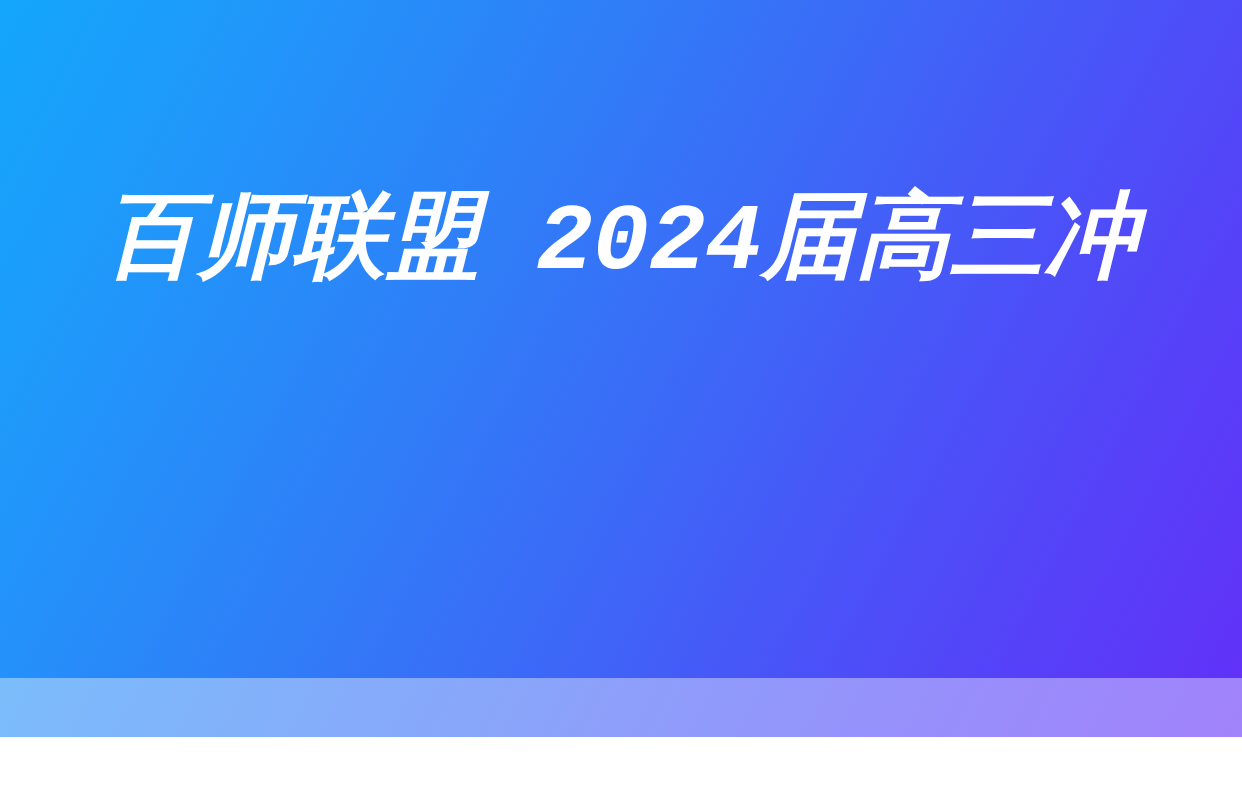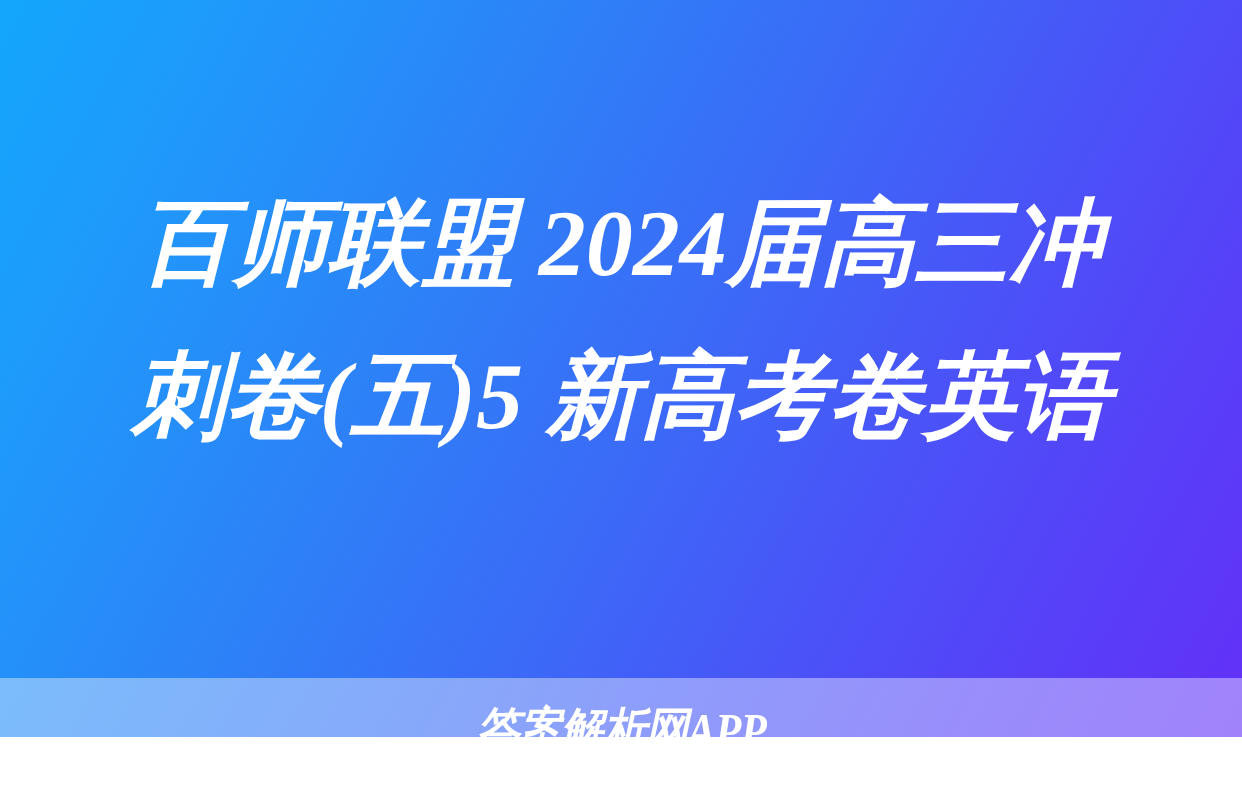--- a/index.html
+++ b/index.html
@@ -6,21 +6,21 @@
     margin: 0;
     padding: 0;
     background: #ffffff;
   }
 
   #poster {
     position: relative;
     width: 1242px;
     height: 737px;
     overflow: hidden;
-    font-family: Liberation Serif, serif;
+    font-family: Liberation Mono, monospace;
   }
 
   
   .bg-gradient {
     position: absolute;
     inset: 0;
     background: linear-gradient(118deg,
         #13a6fc 0%,
         #1d9cfb 12%,
         #2b85f8 32%,
@@ -88,20 +88,16 @@
 <body>
 
 <div id="poster">
 
   <div class="bg-gradient"></div>
 
   <div class="bottom-band"></div>
 
   <div class="title-block">
     <div class="title-line">百师联盟 2024届高三冲</div>
-    <div class="title-line">刺卷(五)5 新高考卷英语</div>
   </div>
 
-  <div class="watermark-wrap">
-    <span class="watermark">答案解析网APP</span>
-  </div>
 
 </div>
 
 </body></html>

